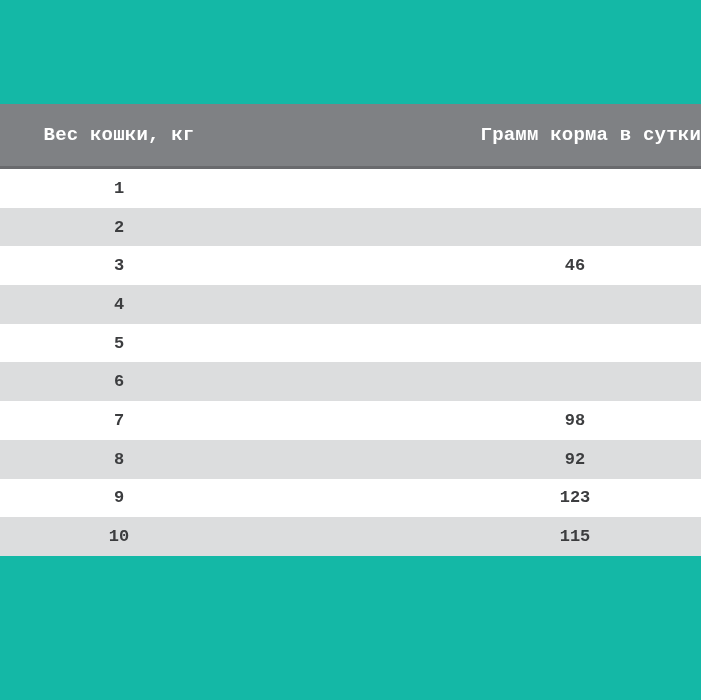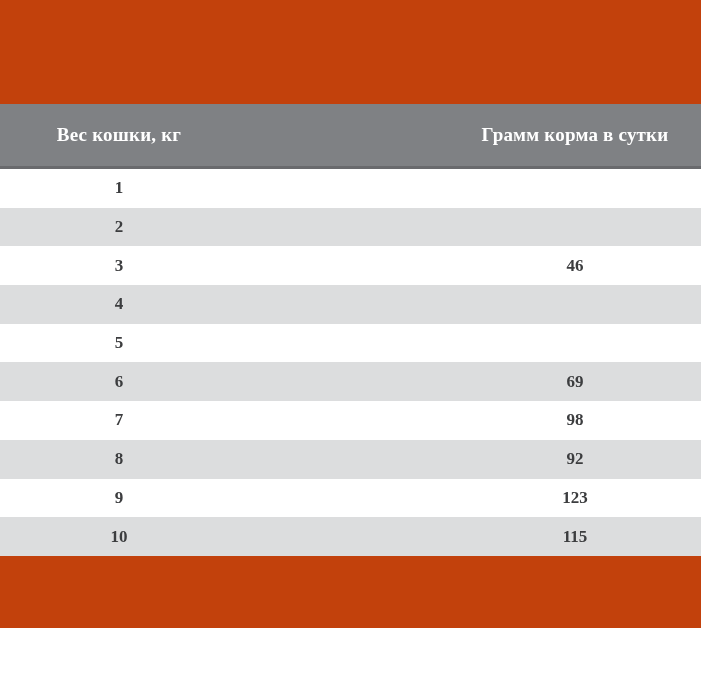--- a/index.html
+++ b/index.html
@@ -3,24 +3,24 @@
 <meta charset="utf-8">
 <style>
   html, body {
     margin: 0;
     padding: 0;
     background: #ffffff;
   }
   .page {
     position: relative;
     width: 701px;
-    height: 628px;
-    background: #c2410c;
+    height: 700px;
+    background: #14b8a6;
     overflow: hidden;
-    font-family: Liberation Serif, serif;
+    font-family: Liberation Mono, monospace;
   }
   .feeding-table {
     position: absolute;
     left: 0;
     top: 104px;
     width: 701px;
   }
   .thead {
     height: 62px;
     background: #7f8184;
@@ -30,21 +30,21 @@
     align-items: center;
   }
   .th {
     color: #ffffff;
     font-size: 19px;
     font-weight: bold;
     text-align: center;
     letter-spacing: 0.2px;
   }
   .th.col-weight { grid-column: 1; }
-  .th.col-grams  { grid-column: 3; }
+  .th.col-grams  { grid-column: 3; text-align: right; }
   .tbody { width: 100%; }
   .row {
     height: 38.7px;
     display: grid;
     grid-template-columns: 238px 1fr 252px;
     align-items: center;
     background: #ffffff;
   }
   .row:nth-child(even) {
     background: #dcddde;
@@ -84,21 +84,20 @@
   <div class="row">
     <div class="cell cell-weight">4</div>
   </div>
 
   <div class="row">
     <div class="cell cell-weight">5</div>
   </div>
 
   <div class="row">
     <div class="cell cell-weight">6</div>
-    <div class="cell cell-grams">69</div>
   </div>
 
   <div class="row">
     <div class="cell cell-weight">7</div>
     <div class="cell cell-grams">98</div>
   </div>
 
   <div class="row">
     <div class="cell cell-weight">8</div>
     <div class="cell cell-grams">92</div>

